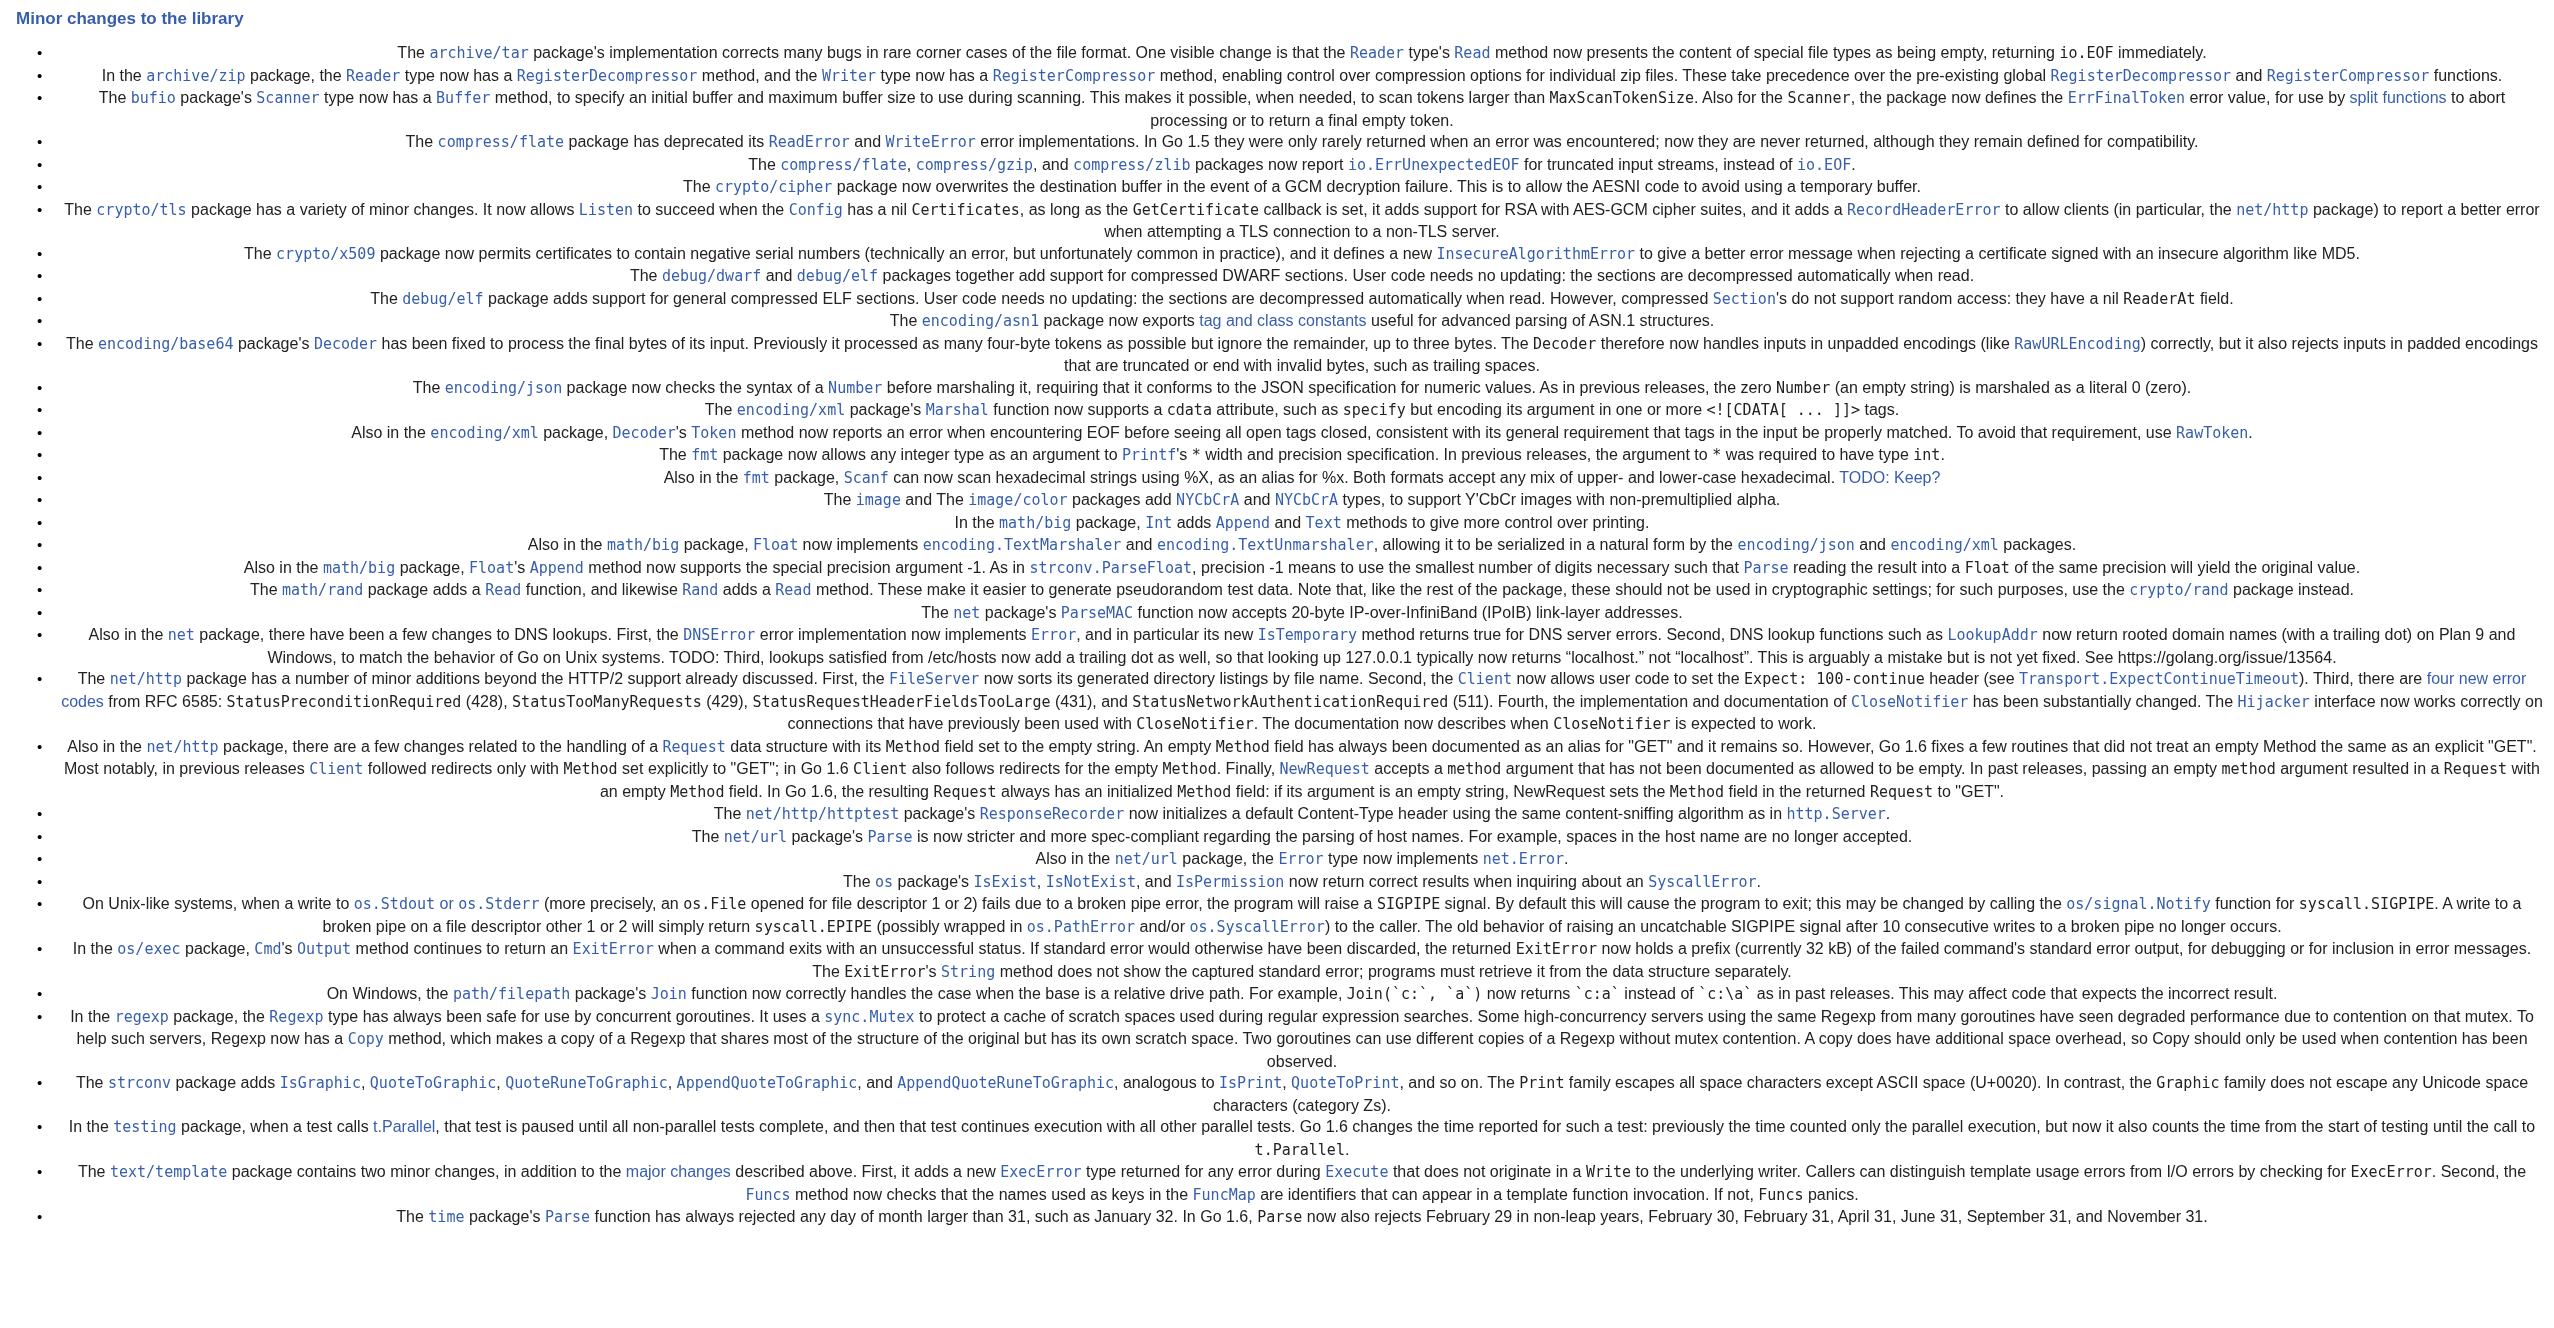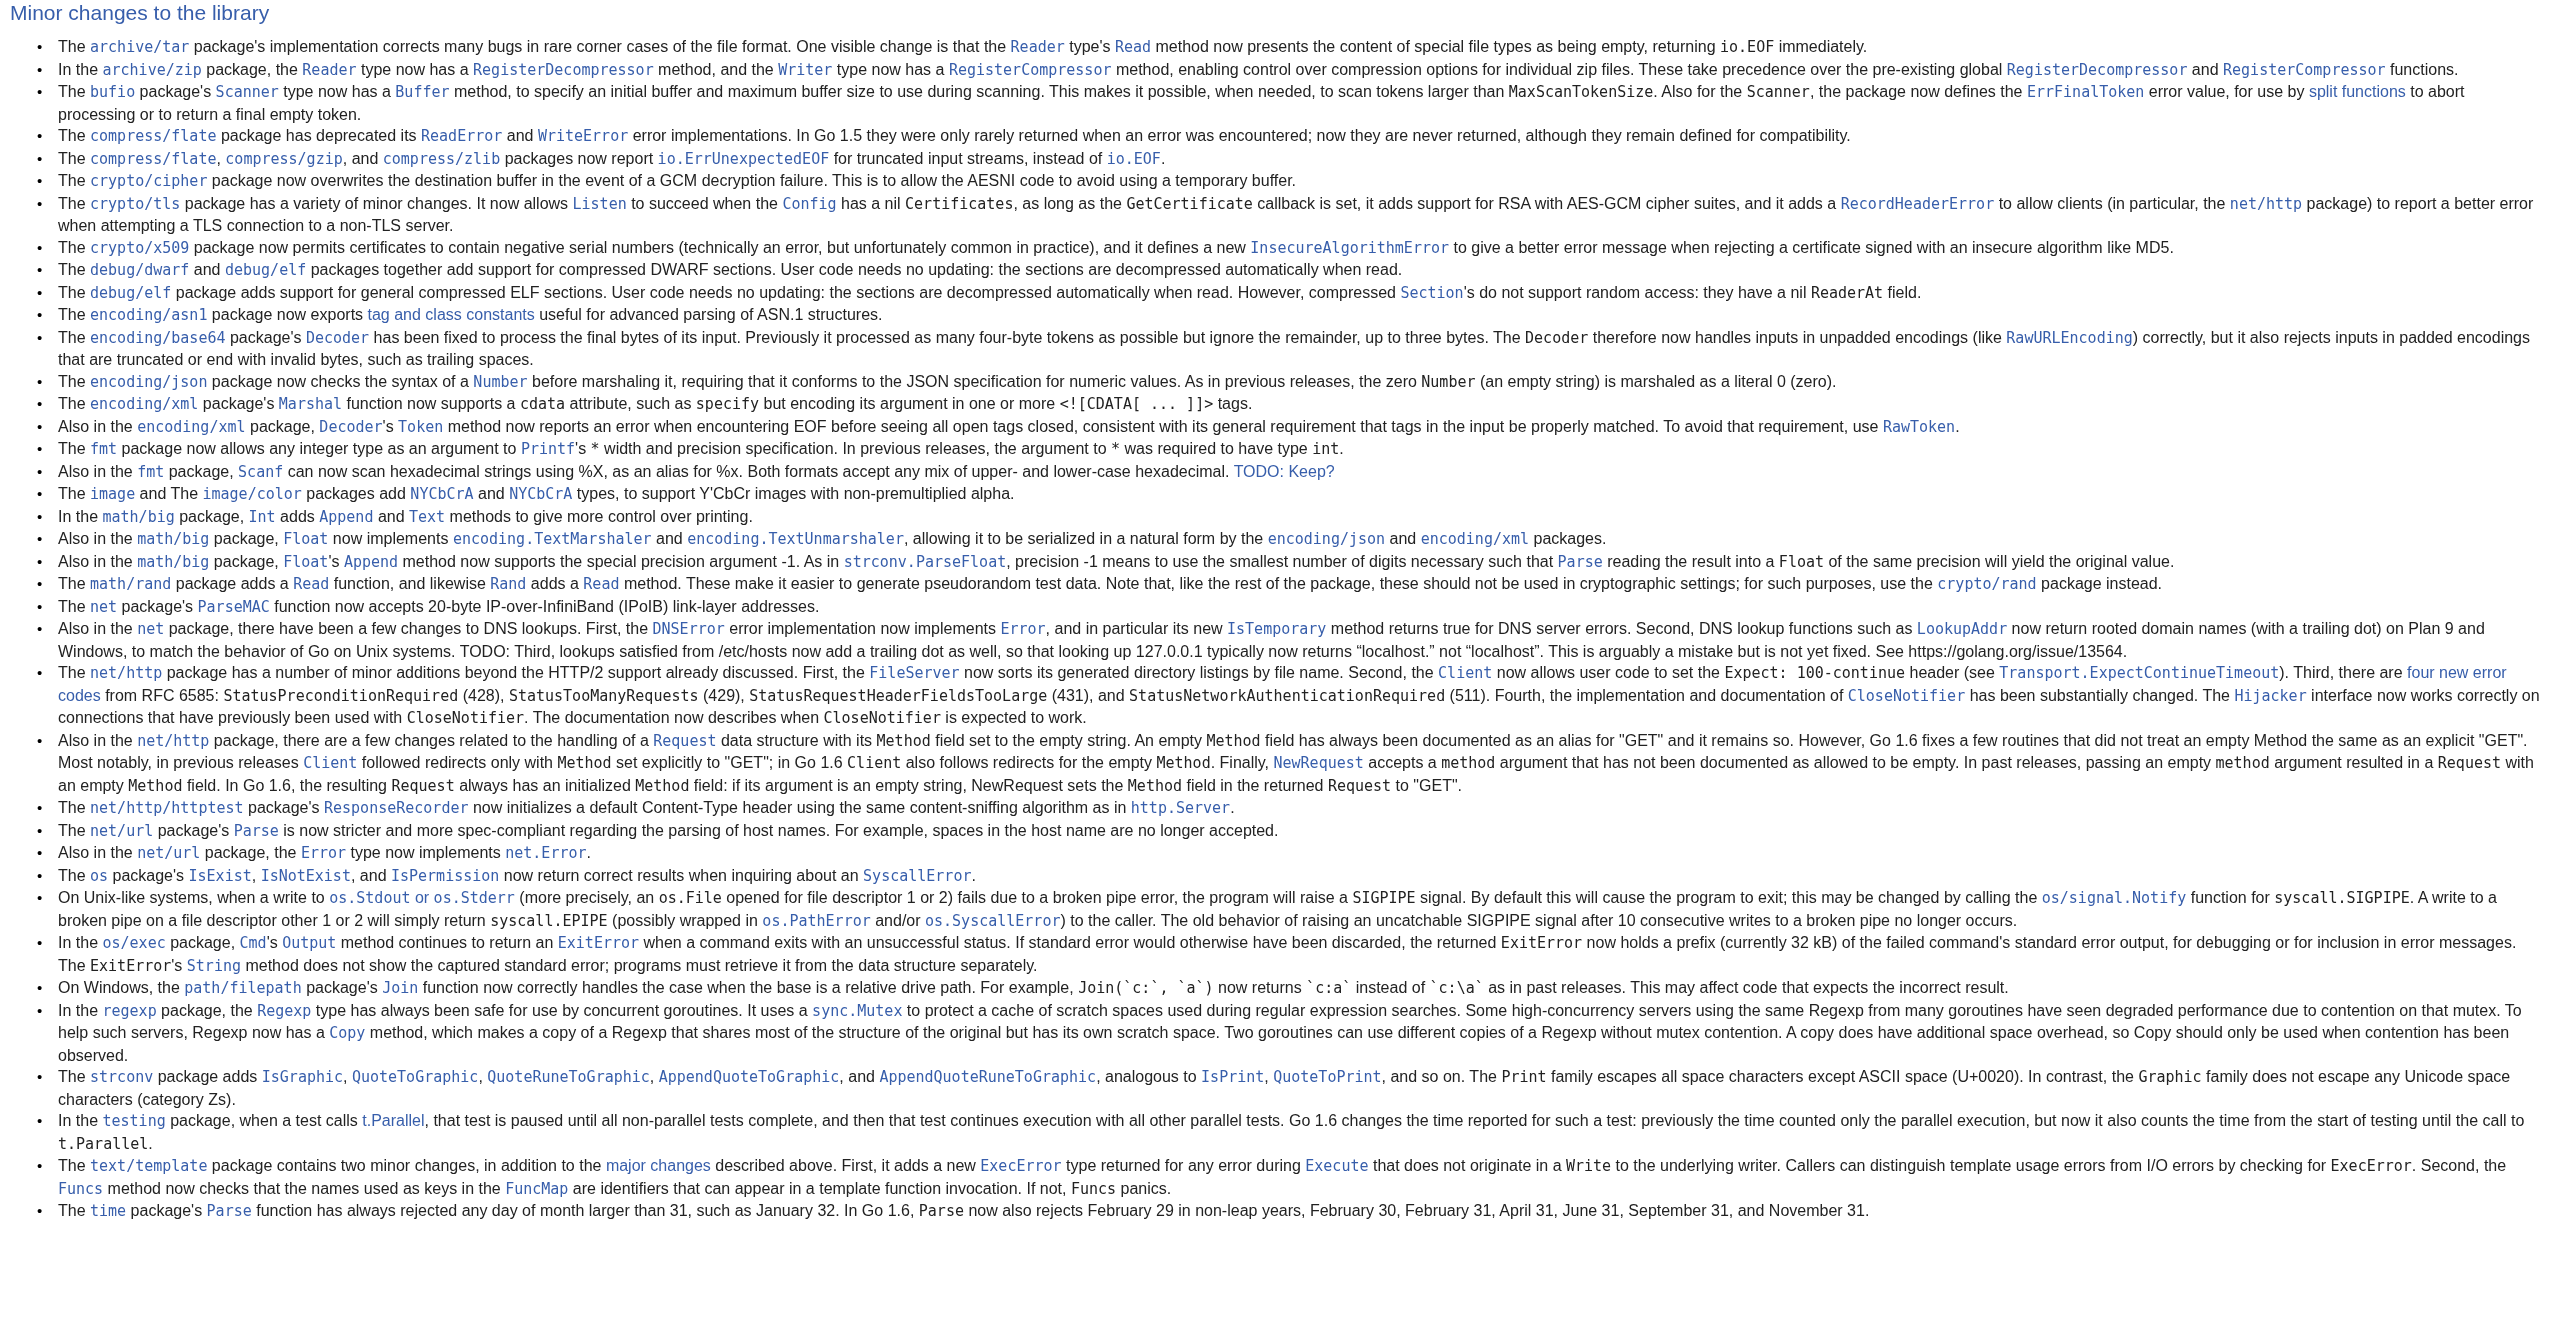--- a/index.html
+++ b/index.html
@@ -11,31 +11,32 @@
   html,body{margin:0;padding:0;background:var(--bg);}
   body{
     font-family:"Liberation Sans", sans-serif;
     font-size:16px;
     line-height:21.5px;
     color:var(--text);
     width:2554px;
   }
   .doc{padding:3px 8px 0 10px;}
   h2.section-heading{
-    font-size:21px;
+    font-size:17px;
     line-height:20px;
-    font-weight:normal;
+    font-weight:bold;
     color:var(--heading);
-    margin:0;
+    margin:6px;
     padding:0;
   }
   ul.changes{
     margin:13px 0 0 0;
     padding:0 0 0 48px;
     list-style:none;
+    text-align:center;
   }
   ul.changes li{
     margin:0;
     padding:0;
     position:relative;
   }
   ul.changes li::before{
     content:"\2022";
     position:absolute;
     left:-21px;

